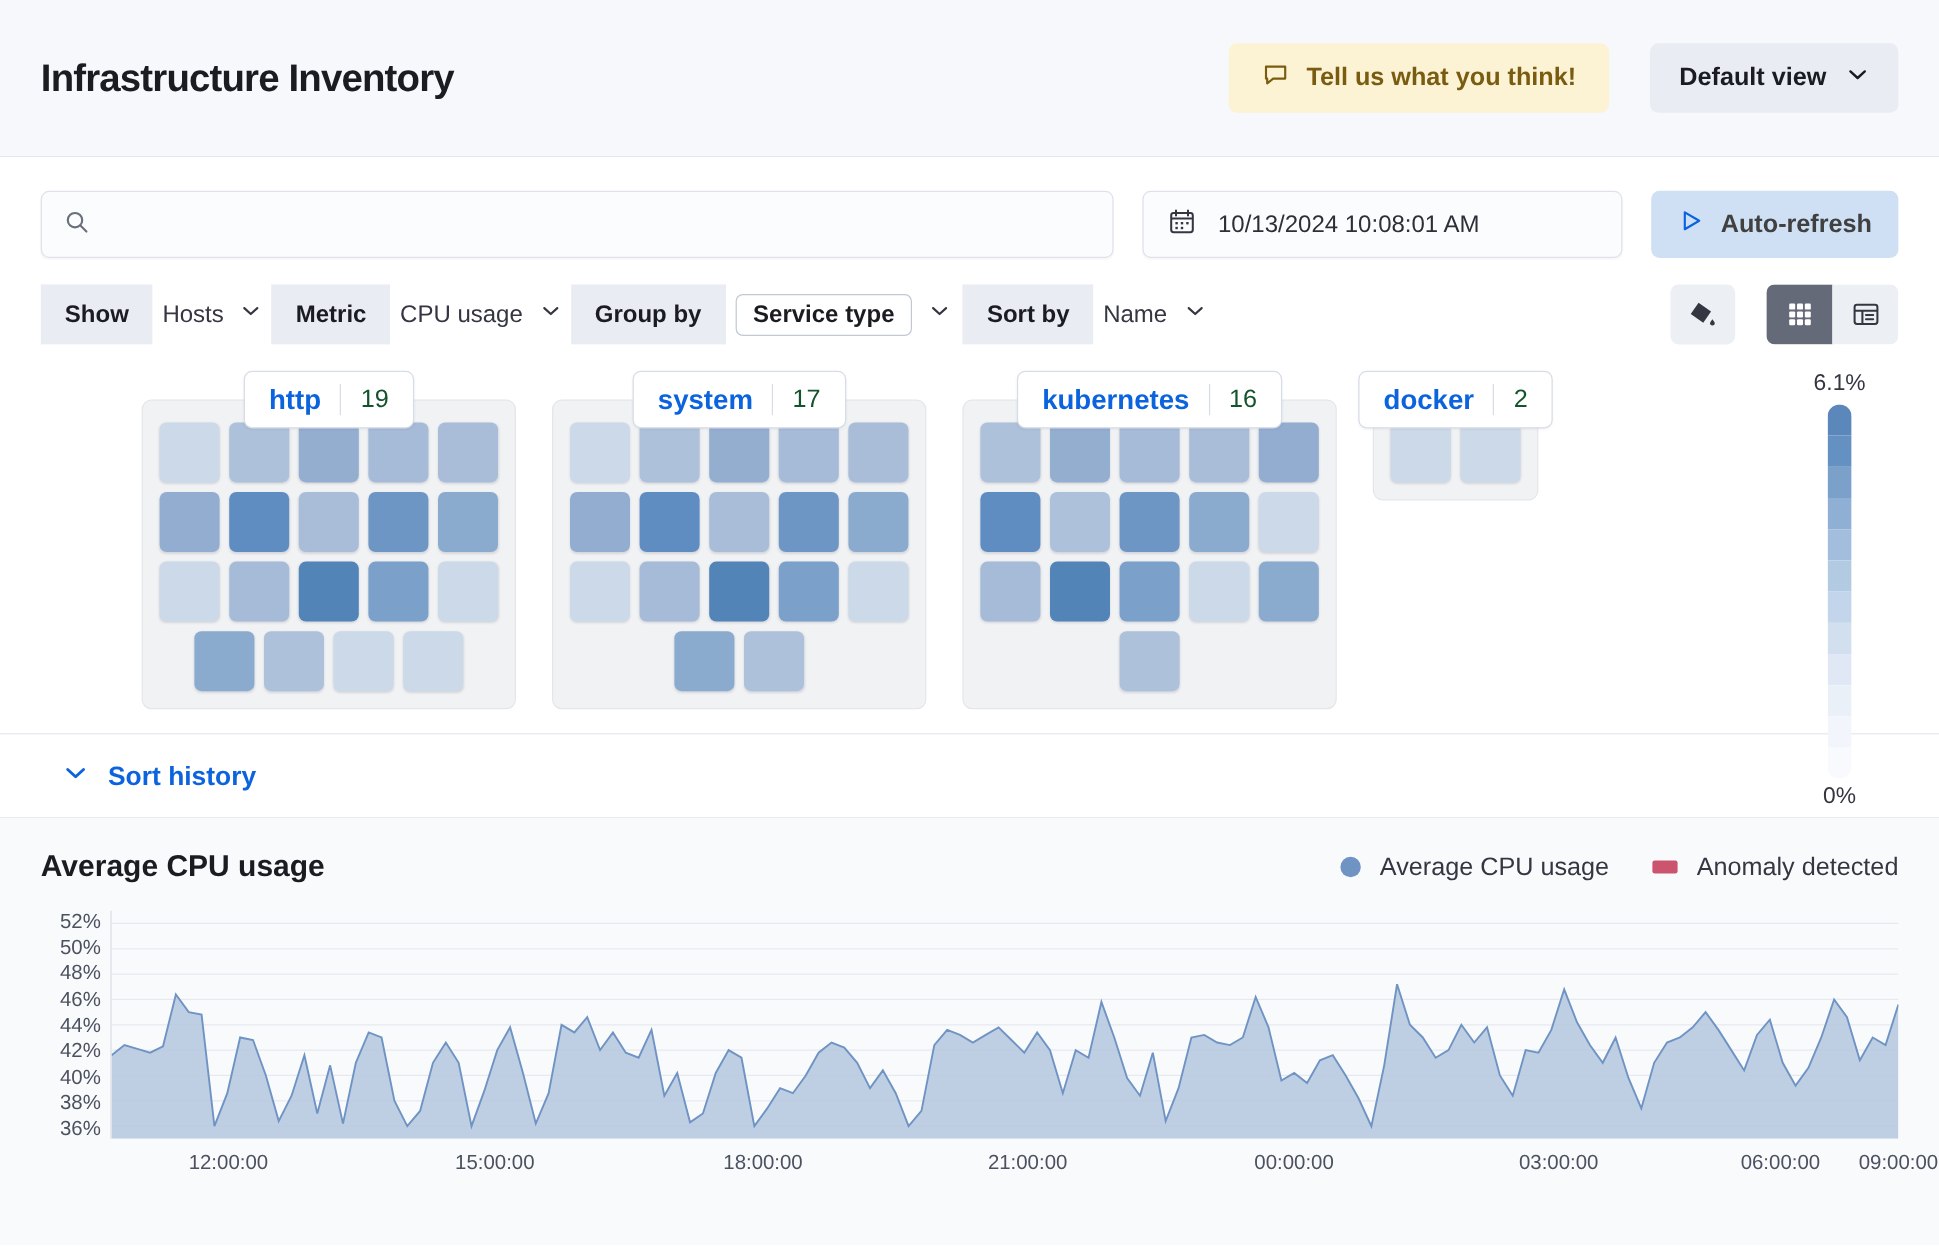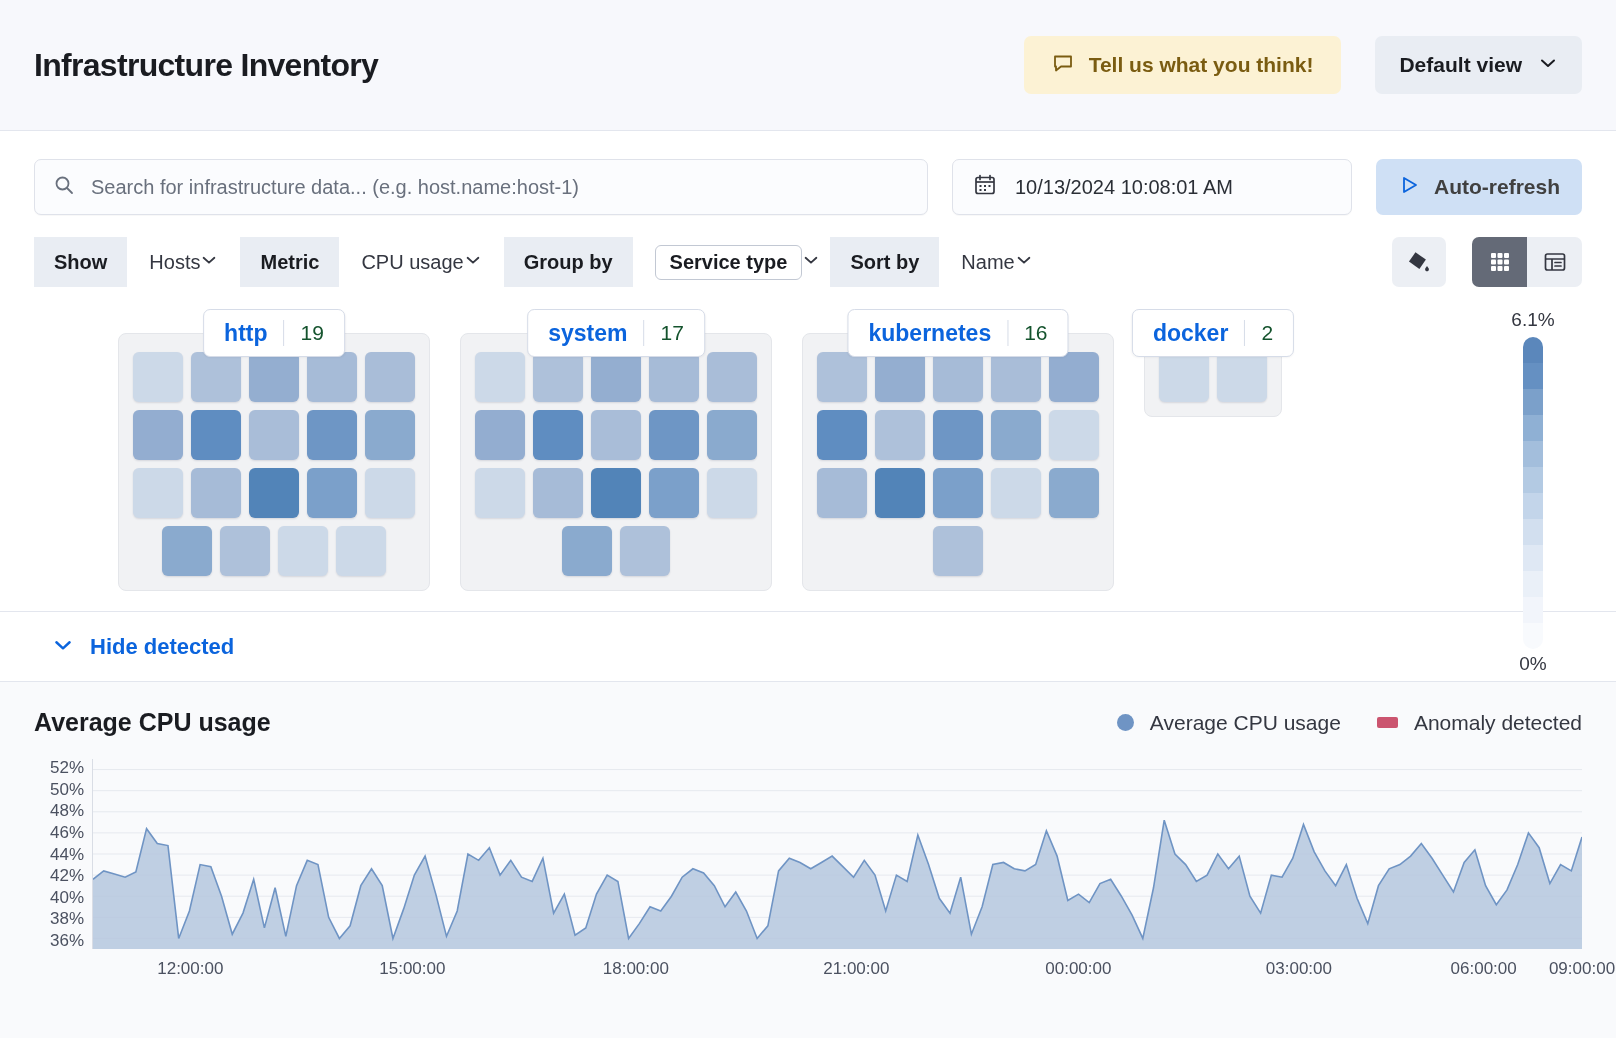--- a/index.html
+++ b/index.html
@@ -79,22 +79,22 @@
 
   .row2 { display: flex; align-items: center; margin-top: 22px; }
   .filter-group { display: flex; align-items: center; height: 50px; }
   .filter-label {
     background: #e9edf3; height: 50px;
     display: flex; align-items: center;
     padding: 0 20px;
     font-size: 20px; font-weight: 700; color: #1a1c21;
   }
   .filter-value {
-    height: 50px; display: flex; align-items: center; 
-    padding: 0 22px; font-size: 20px; color: #343741; cursor: pointer;
+    height: 50px; display: flex; align-items: center; gap: 14px;
+    padding: 0 8px; font-size: 20px; color: #343741; cursor: pointer;
   }
   .filter-value.boxed-wrap { padding-right: 10px; }
   .boxed {
     border: 1px solid #c2c8d3; border-radius: 6px;
     padding: 5px 14px; background: #fff;
     font-weight: 700; color: #1a1c21;
   }
   .spacer { flex: 1; }
   .icon-btn {
     width: 54px; height: 50px;
@@ -217,21 +217,20 @@
 
   <div class="controls">
     <div class="row1">
       <div class="search-box">
         <span>
           <svg width="22" height="22" viewBox="0 0 22 22" fill="none" stroke="#69707d" stroke-width="1.8">
             <circle cx="9.5" cy="9.5" r="6"></circle>
               <path d="M14 14l5 5" stroke-linecap="round"></path>
           </svg>
         </span>
-        <span class="search-placeholder">Search for infrastructure data... (e.g. host.name:host-1)</span>
       </div>
       <div class="date-box">
         <span>
           <svg width="24" height="24" viewBox="0 0 24 24" fill="none" stroke="#343741" stroke-width="1.7">
             <rect x="3" y="4.5" width="18" height="16" rx="2"></rect>
             <path d="M3 9h18"></path>
               <path d="M7 2.5v4M17 2.5v4" stroke-linecap="round"></path>
             <rect x="6.5" y="12" width="2" height="2" fill="#343741" stroke="none"></rect>
             <rect x="11" y="12" width="2" height="2" fill="#343741" stroke="none"></rect>
             <rect x="15.5" y="12" width="2" height="2" fill="#343741" stroke="none"></rect>
@@ -475,21 +474,21 @@
       <div class="legend-min">0%</div>
     </div>
   </div>
 
   <div class="history-toggle">
     <span>
       <svg width="22" height="22" viewBox="0 0 20 20" fill="none" stroke="#0b64dd" stroke-width="2.2">
         <path d="M4 7.5l6 5.5 6-5.5" stroke-linecap="round" stroke-linejoin="round"></path>
         </svg>
     </span>
-    <span class="txt">Hide detected</span>
+    <span class="txt">Sort history</span>
   </div>
 
   <div class="chart-panel">
     <div class="chart-head">
       <div class="chart-title">Average CPU usage</div>
       <div class="chart-legend">
         <div class="legend-item">
           <span class="dot-blue"></span>
           <span>Average CPU usage</span>
         </div>

